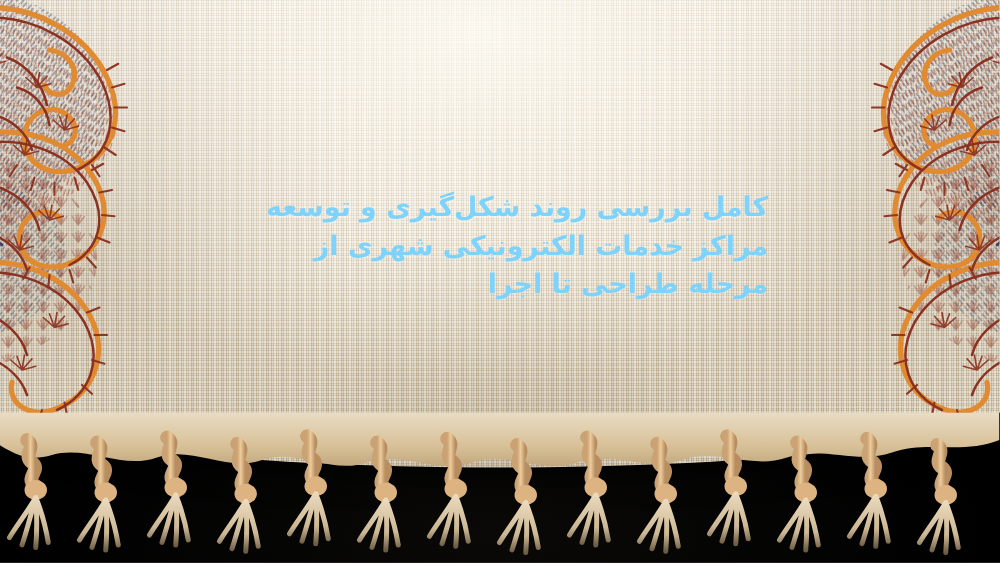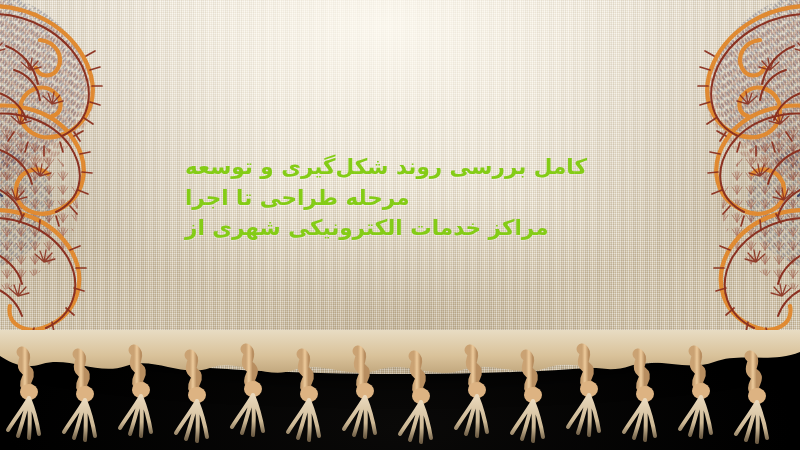--- a/index.html
+++ b/index.html
@@ -60,22 +60,22 @@
   .motif.left{left:0;}
   .motif.right{right:0;transform:scaleX(-1);}
   .motif svg{display:block;width:100%;height:100%;}
 
   
   .title-block{
     position:absolute;
     left:50%;top:152px;
     transform:translateX(-50%);
     width:430px;
-    text-align:left;
-    color:#84cc16;
+    text-align:right;
+    color:#7dd3fc;
     direction:rtl;
     line-height:1.42;
     font-size:21.5px;
     font-weight:600;
     letter-spacing:0;
     text-shadow:0 1px 0 rgba(255,255,255,.28);
     z-index:6;
   }
   .title-block .ln{display:block;white-space:nowrap;}
 
@@ -281,22 +281,22 @@
         <g stroke="#d98029" stroke-width="2.6" fill="none" stroke-linecap="round" opacity=".8">
           <path d="M-44 8 C -34 34, -36 60, -44 84"></path>
           <path d="M-44 176 C -34 200, -36 226, -44 250"></path>
         </g>
       </g>
     </svg>
   </div>
 
   <div class="title-block">
     <span class="ln">کامل بررسی روند شکل‌گیری و توسعه</span>
+    <span class="ln">مراکز خدمات الکترونیکی شهری از</span>
     <span class="ln">مرحله طراحی تا اجرا</span>
-    <span class="ln">مراکز خدمات الکترونیکی شهری از</span>
   </div>
 
   <div class="fringe">
     <svg viewBox="0 0 800 120" xmlns="http://www.w3.org/2000/svg" aria-hidden="true">
       <defs>
         <linearGradient id="cordG" x1="0" y1="0" x2="1" y2="0">
           <stop offset="0%" stop-color="#caa273"></stop>
           <stop offset="45%" stop-color="#edcb9c"></stop>
           <stop offset="100%" stop-color="#b88e60"></stop>
         </linearGradient>

